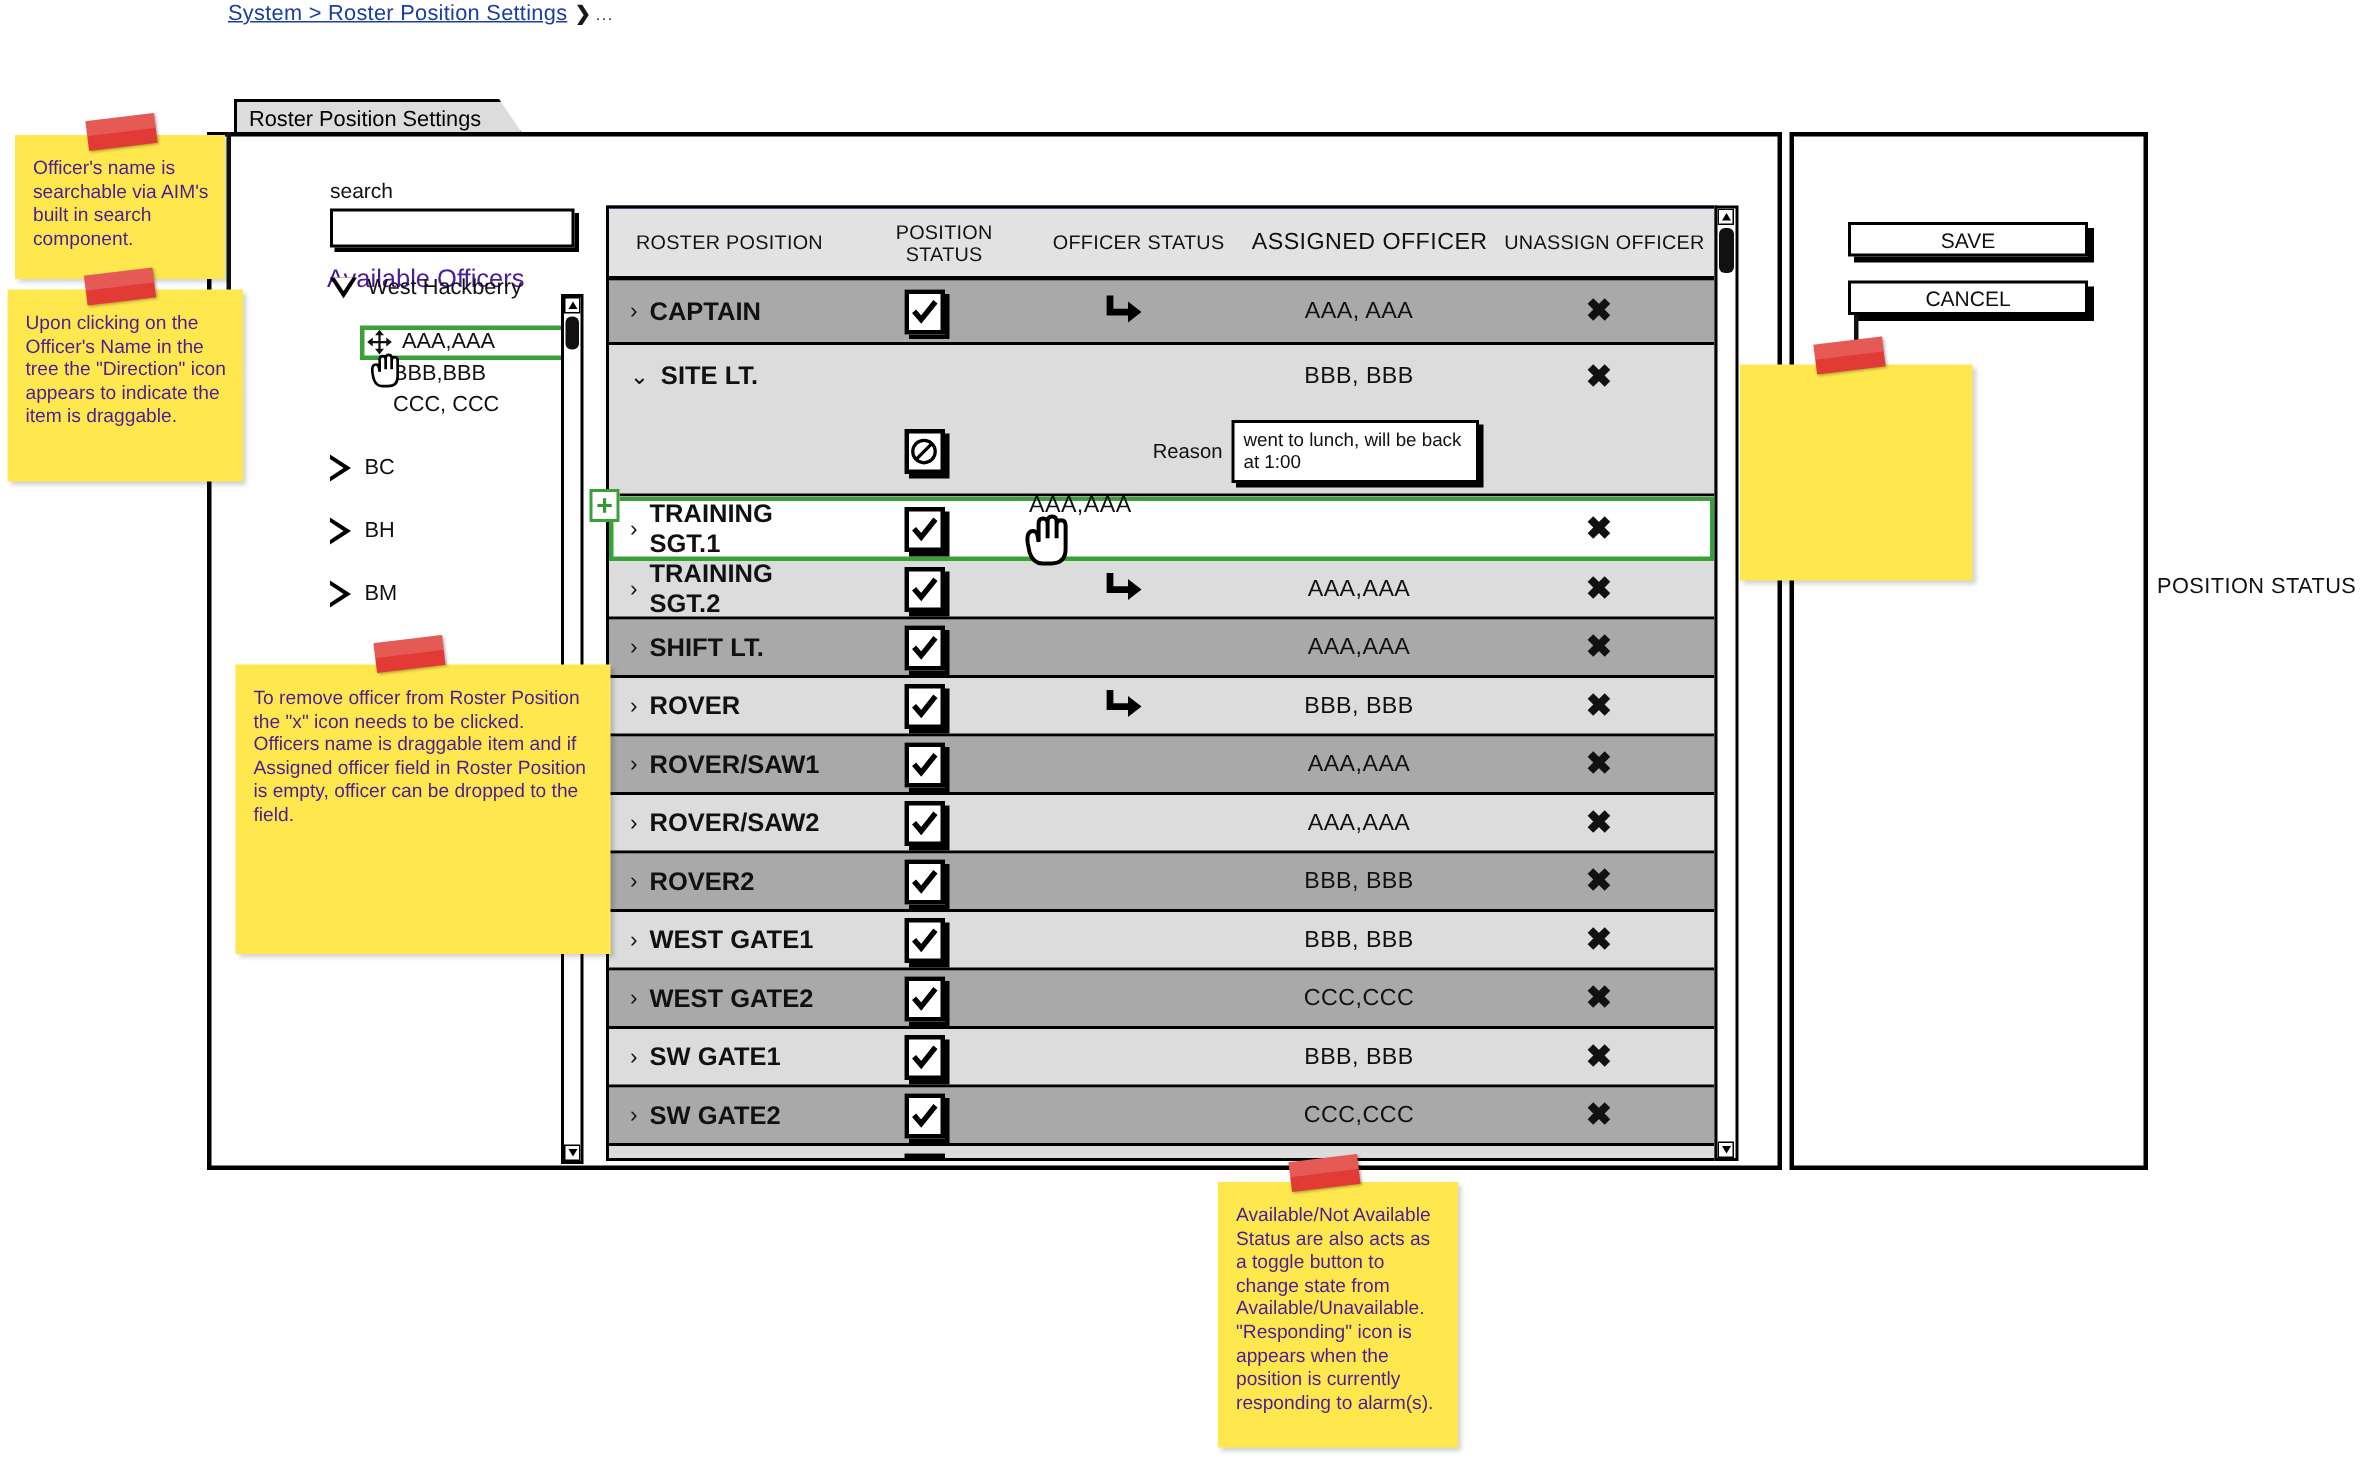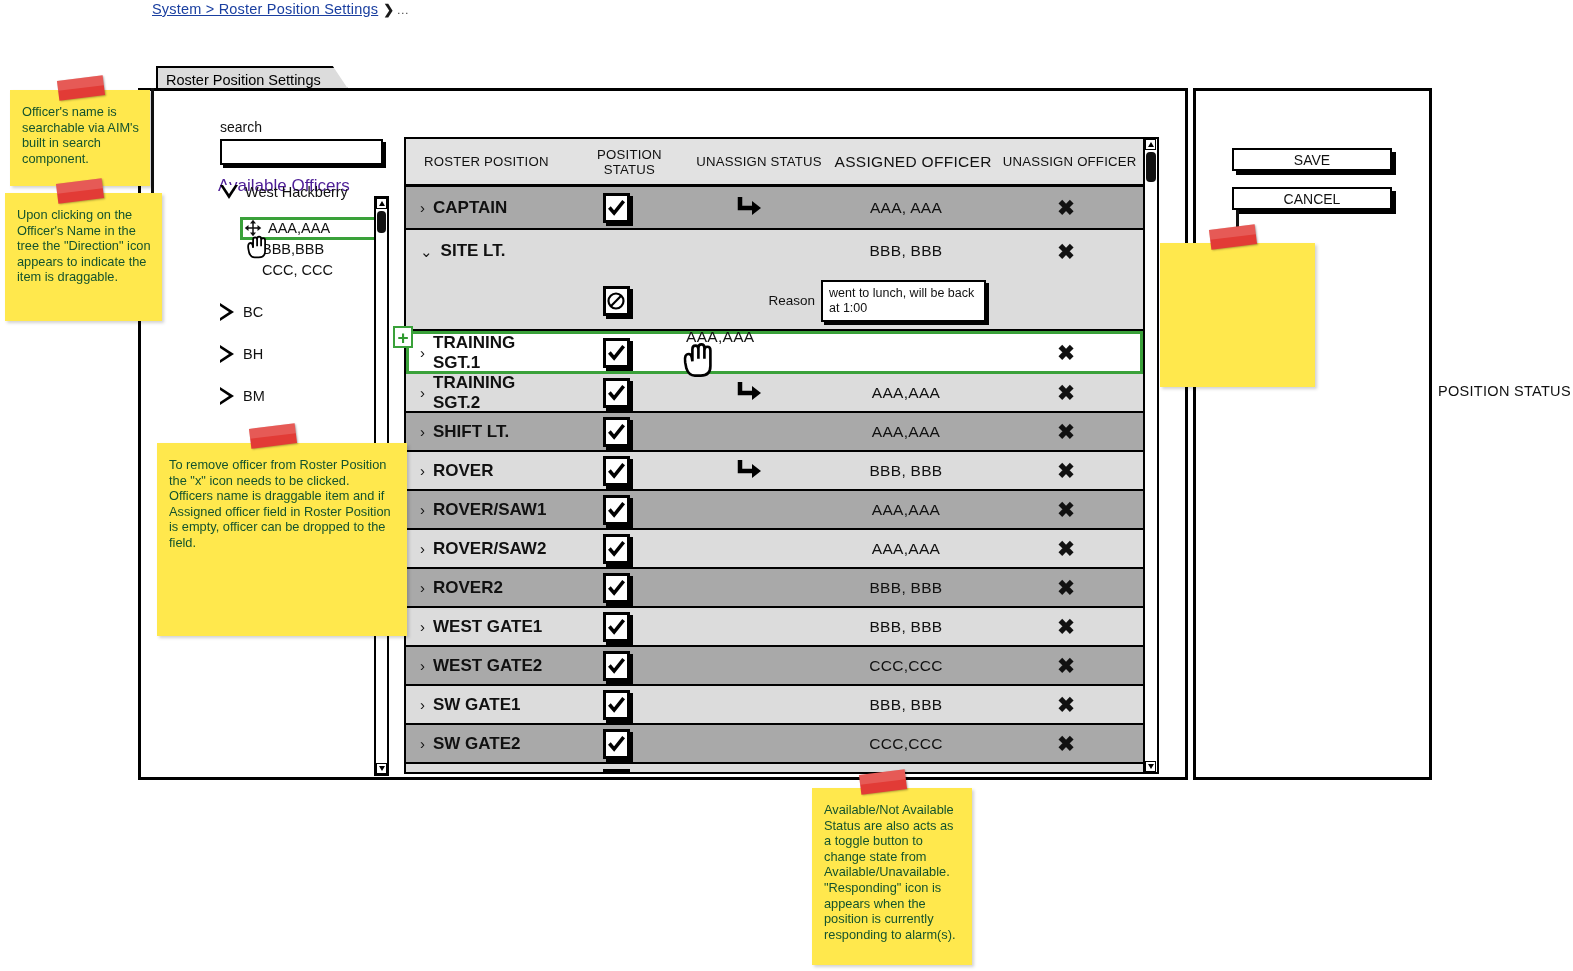--- a/index.html
+++ b/index.html
@@ -173,21 +173,21 @@
     font-family:"Liberation Sans", sans-serif;font-size:14px;color:#111;
     display:flex;align-items:center;justify-content:center;cursor:pointer;
   }
   #save-btn{left:1232px;top:148px;}
   #cancel-btn{left:1232px;top:187px;}
   #pos-status-label{left:1438px;top:383px;font-size:14.5px;color:#111;letter-spacing:.3px;}
 
   
   .note{
     position:absolute;background:#ffe84d;
-    font-size:12.8px;line-height:15.6px;color:#14532d;
+    font-size:12.8px;line-height:15.6px;color:#4c1d95;
     padding:14px 10px 10px 12px;box-sizing:border-box;
     box-shadow:2px 2px 3px rgba(0,0,0,.18);
   }
   .tape{
     position:absolute;width:46px;height:20px;background:#e23b36;
     transform:rotate(-7deg);box-shadow:1px 1px 2px rgba(0,0,0,.3);
   }
   .tape:after{
     content:"";position:absolute;left:0;top:0;width:100%;height:50%;
     background:rgba(255,255,255,.16);
@@ -270,21 +270,21 @@
   <div class="sb-arrow sb-down" style="position:absolute;left:0;bottom:0;">
       <i></i>
     </div>
 </div>
 <div class="abs" id="tree-thumb"></div>
 
 <div class="abs" id="grid">
   <div id="grid-head">
     <div class="hc c1">ROSTER POSITION</div>
     <div class="hc c2">POSITION STATUS</div>
-    <div class="hc c3">UNASSIGN STATUS</div>
+    <div class="hc c3">OFFICER STATUS</div>
     <div class="hc c4">ASSIGNED OFFICER</div>
     <div class="hc c5">UNASSIGN OFFICER</div>
   </div>
 
   <div class="row dark" style="height:43px;">
     <div class="cell c1">
       <span class="chev">›</span>
       <span>CAPTAIN</span>
     </div>
     <div class="cell c2">

